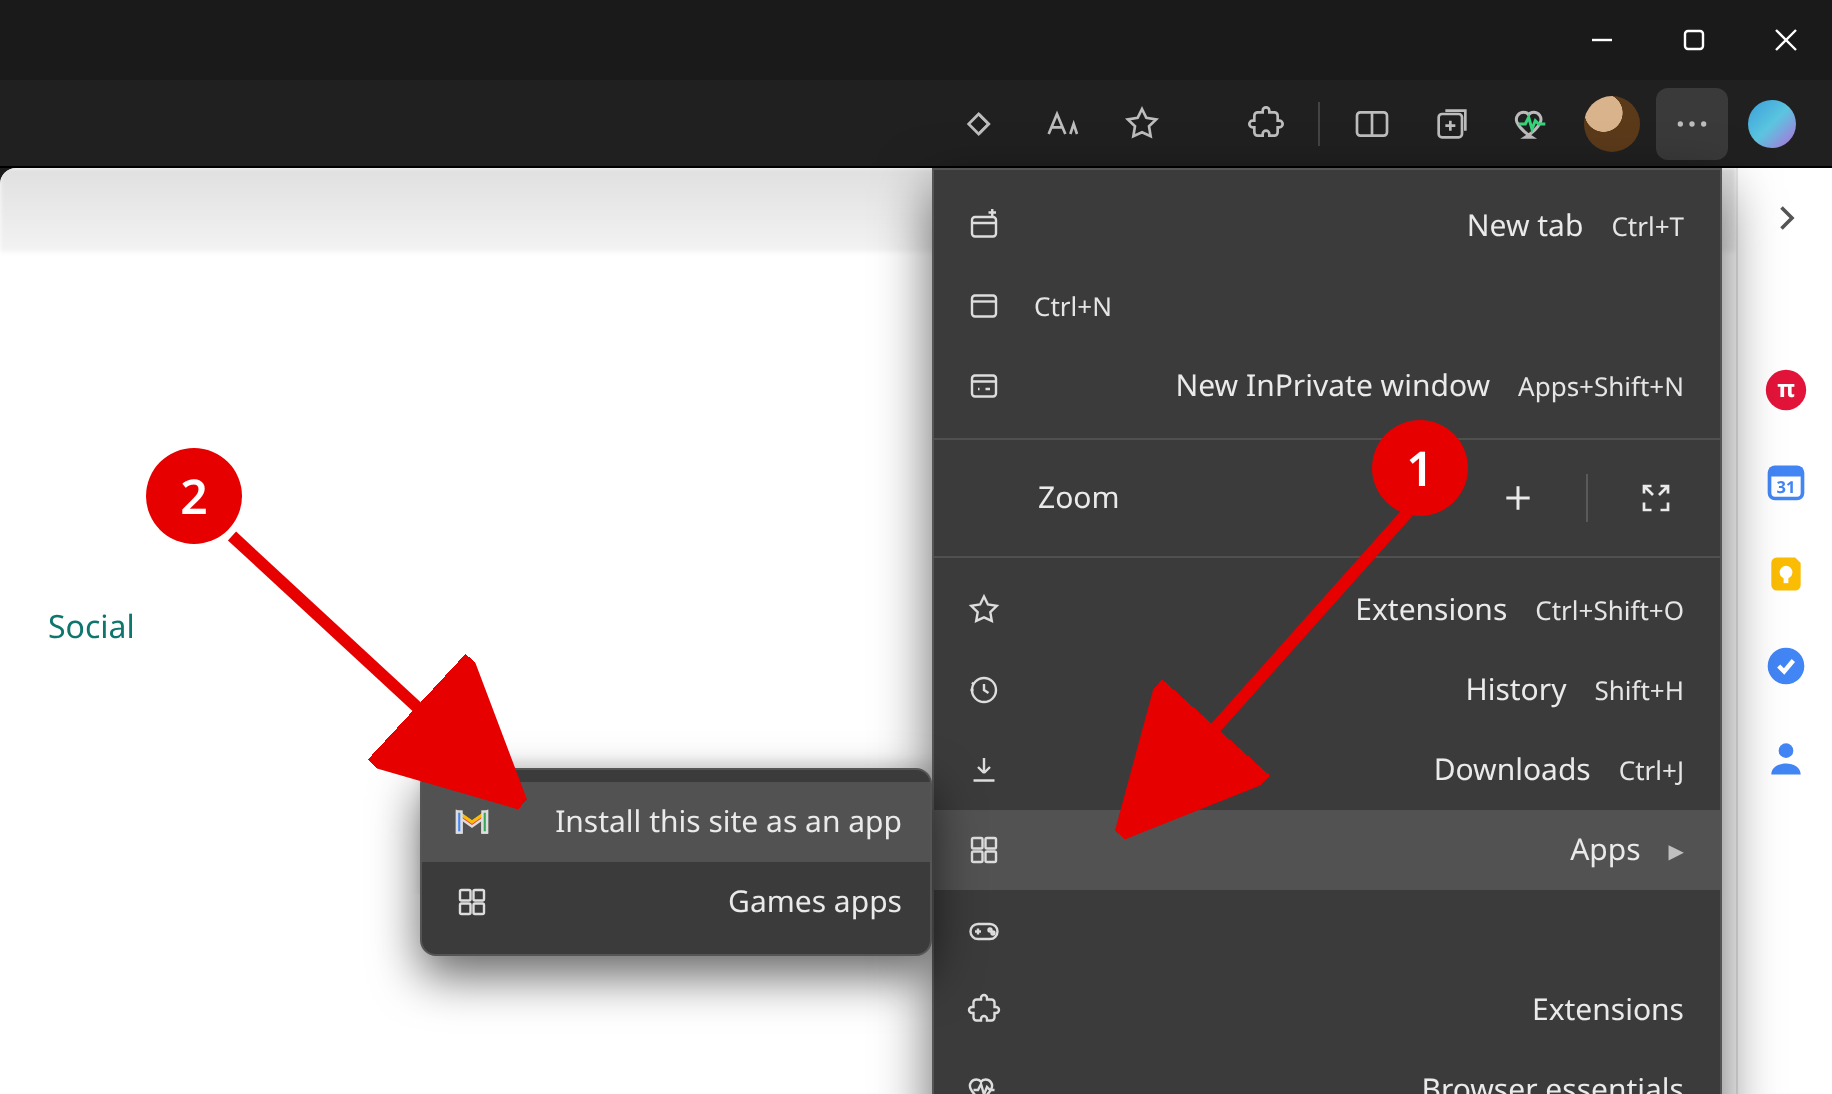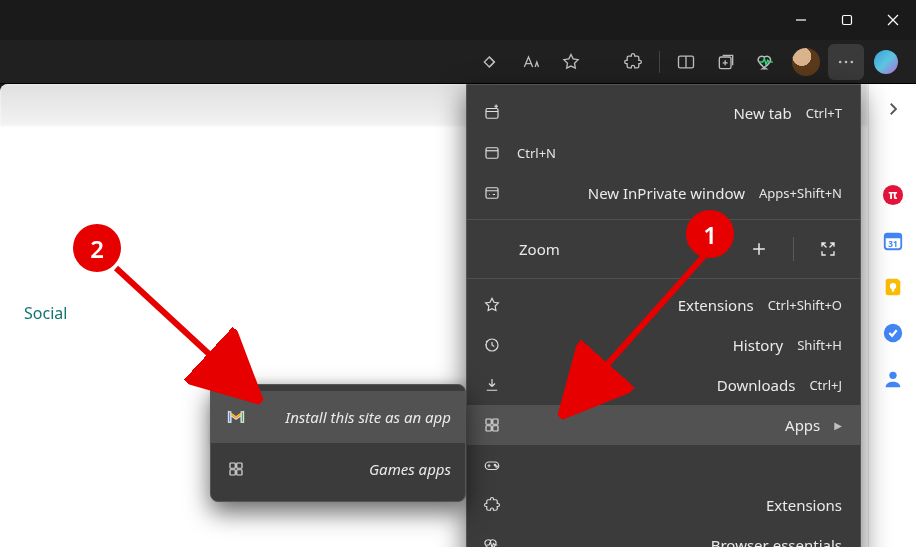--- a/index.html
+++ b/index.html
@@ -45,21 +45,21 @@
   .menu-item .mi-arrow { color: #bfbfbf; font-size: 10px; }
   .menu-divider { height: 1px; background: #505050; margin: 6px 0; }
   .zoom-row { height: 46px; display: flex; align-items: center; padding: 0 14px; gap: 16px; }
   .zoom-row .zl { width: 22px; }
   .zoom-row .zlabel { flex: 1; font-size: 15px; }
   .zoom-btn { width: 36px; height: 36px; display: flex; align-items: center; justify-content: center; color: #eaeaea; }
   .zoom-sep { width: 1px; height: 24px; background: #5a5a5a; }
 
   
   .apps-menu { position: absolute; top: 384px; left: 210px; width: 256px; background: #3b3b3b; border: 1px solid #555; border-radius: 8px; box-shadow: 0 10px 24px rgba(0,0,0,.6); color: #eaeaea; font-size: 15px; padding: 6px 0; }
-  .apps-menu .menu-item { height: 52px; padding: 0 14px; gap: 12px; font-style: italic; }
+  .apps-menu .menu-item { height: 40px; padding: 0 14px; gap: 12px; }
 
   
   .anno-circle { position: absolute; width: 48px; height: 48px; border-radius: 50%; background: #e60000; color: #fff; font-size: 24px; font-weight: 600; display: flex; align-items: center; justify-content: center; z-index: 50; }
   .anno-arrow { position: absolute; z-index: 49; stroke: #e60000; fill: #e60000; }
 </style>
 </head>
 <body>
 
 <div class="titlebar">
   <div class="win-controls">

